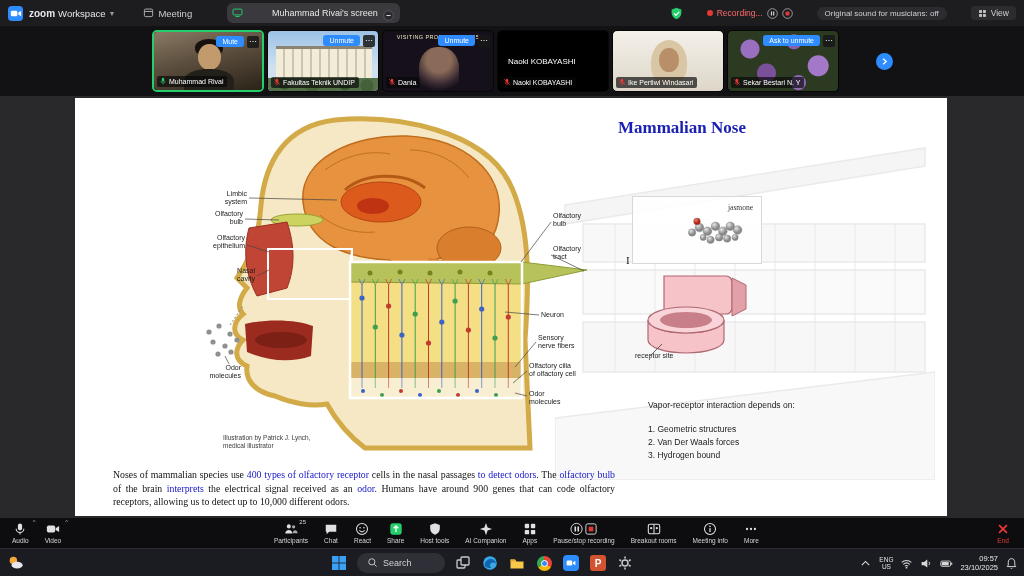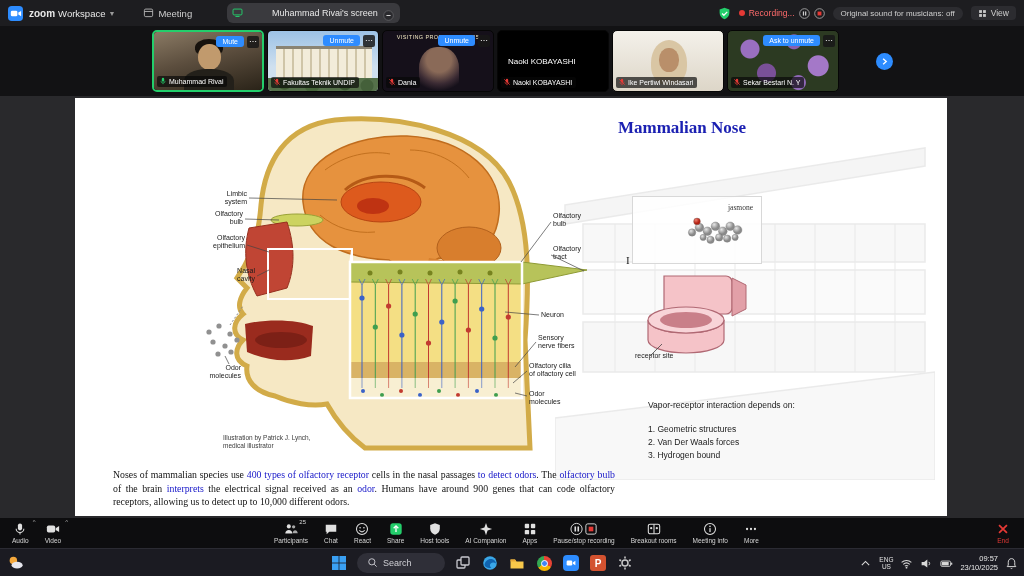--- a/index.html
+++ b/index.html
@@ -15,21 +15,21 @@
   #ws-label{margin-left:6px;font-size:9.5px;color:#e8e8e8;display:flex;align-items:center;gap:3px;}
   #ws-label b{font-size:10px;text-align:center;}
   .chev-dn{color:#9a9a9a;font-size:7px;}
   #meeting-tab{margin-left:28px;display:flex;align-items:center;gap:4px;font-size:9.5px;color:#cfcfcf;}
   #meeting-tab svg{width:11px;height:11px;}
   #screen-tab{position:absolute;left:227px;top:3px;height:20px;background:#3a3a3e;border-radius:6px;
               display:flex;align-items:center;gap:5px;padding:0 5px;}
   #screen-tab svg{width:11px;height:11px;}
   #screen-tab .lbl{font-size:9px;color:#e8e8e8;padding-left:24px;}
   #screen-tab .min{width:12px;height:12px;}
-  #topbar-right{position:absolute;right:8px;top:0;height:26px;display:flex;align-items:center;gap:8px;}
+  #topbar-right{position:absolute;right:8px;top:0;height:26px;display:flex;align-items:center;gap:24px;}
   #topbar-right svg{display:block;}
   #rec-group{display:flex;align-items:center;gap:4px;}
   #rec-dot{width:6px;height:6px;border-radius:50%;background:#e53935;}
   #rec-label{font-size:8.5px;color:#ff6b6b;}
   .mini-btn{width:11px;height:11px;}
   #sound-pill{background:#2c2c30;border-radius:9px;padding:2px 8px;font-size:8px;color:#cfcfcf;white-space:nowrap;}
   #view-btn{background:#2c2c30;border-radius:4px;padding:2px 7px;font-size:8.5px;color:#cfcfcf;
             display:flex;align-items:center;gap:4px;}
   #view-btn svg{width:9px;height:9px;}
 

